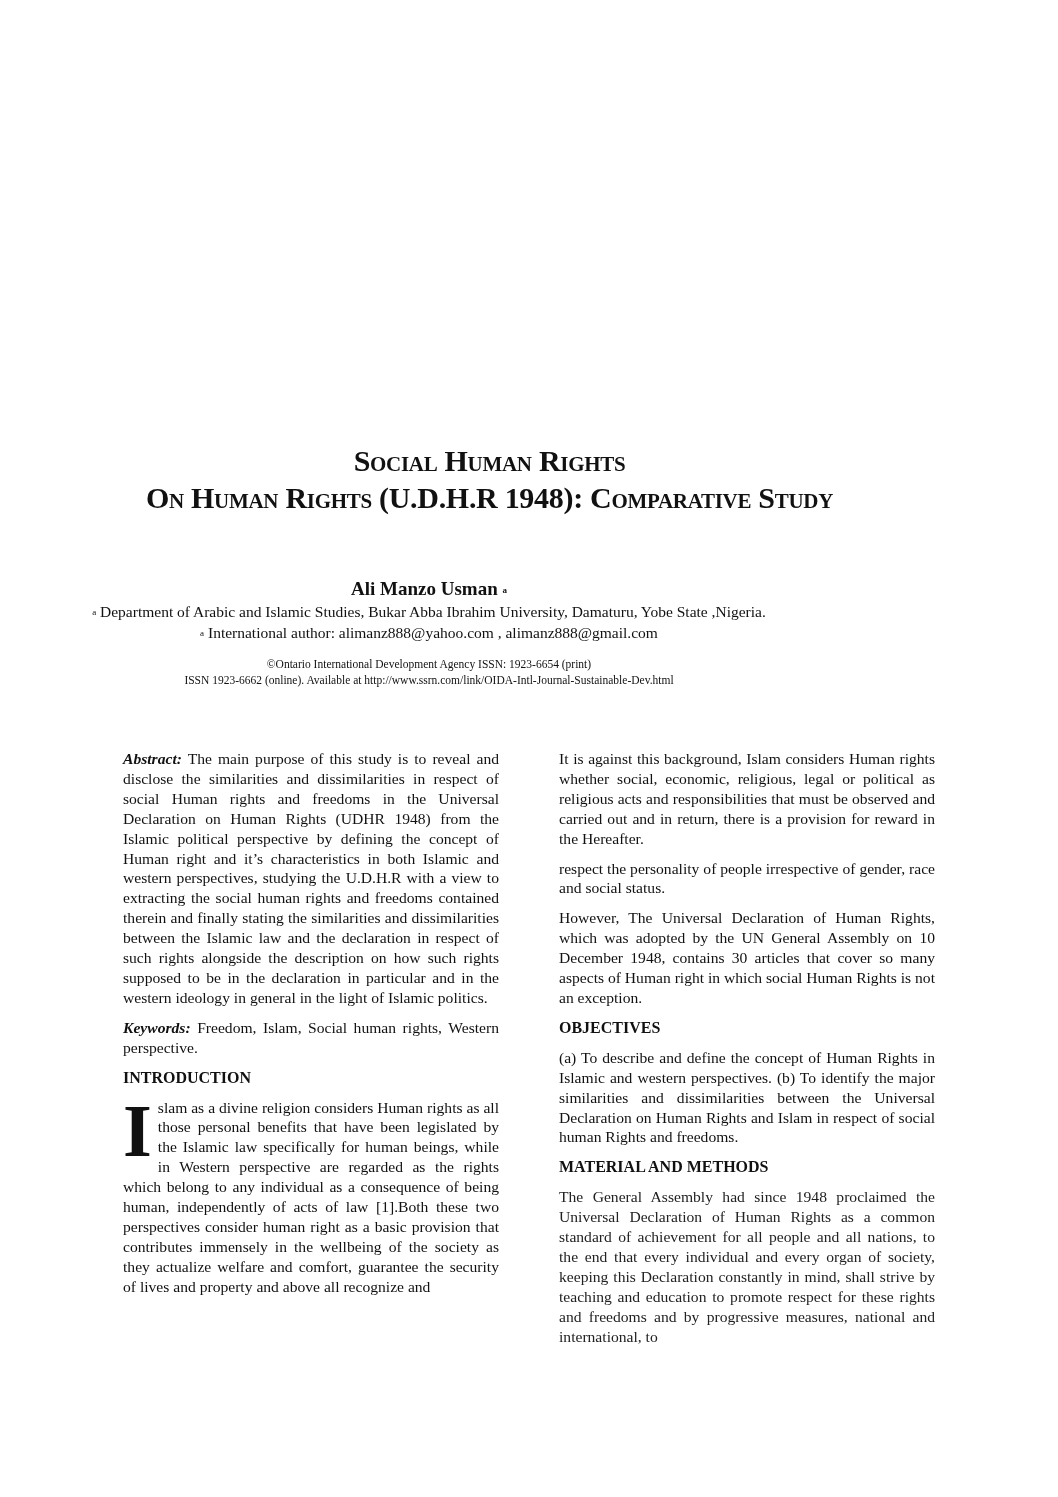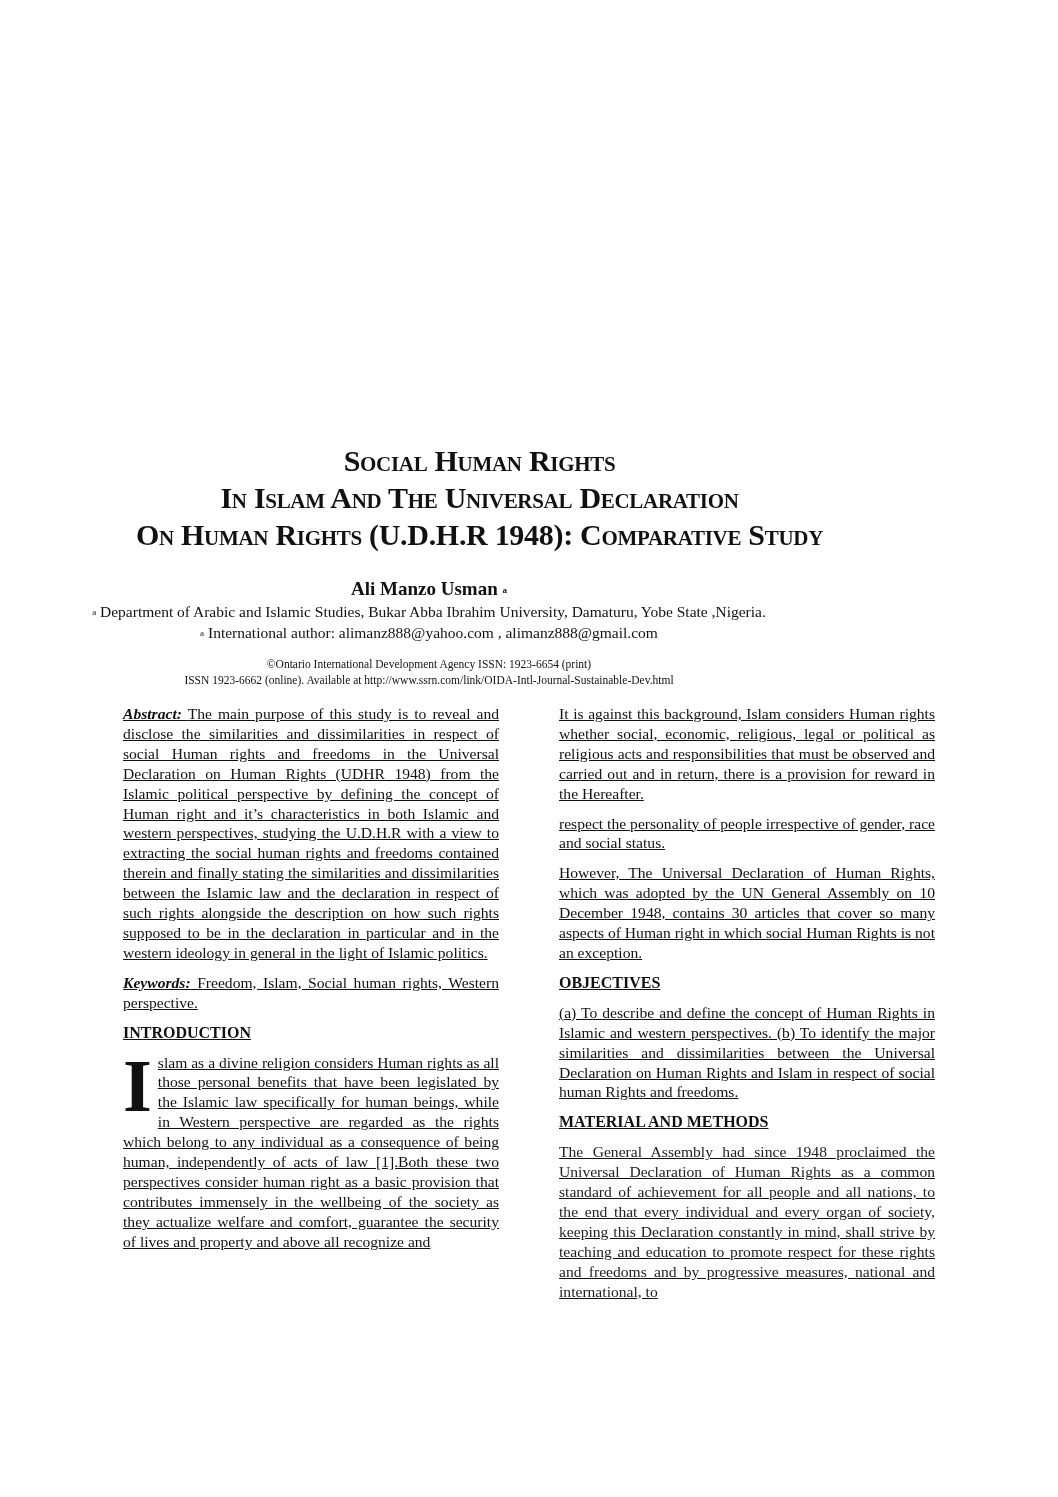--- a/index.html
+++ b/index.html
@@ -1,46 +1,45 @@
 <!DOCTYPE html>
 <html><head>
 <meta charset="utf-8">
 <style>
   html, body { margin: 0; padding: 0; background: #ffffff; }
   body { width: 1058px; height: 1497px; position: relative; overflow: hidden; color: #111; }
 
-  #title-block { position: absolute; left: 0; top: 442px; width: 959px; text-align: center; }
+  #title-block { position: absolute; left: 10px; top: 442px; width: 959px; text-align: center; }
   .title-line { font-family: "Liberation Serif", serif; font-weight: bold; font-variant: small-caps;
     font-size: 30px; line-height: 37px; letter-spacing: -0.3px; color: #111; }
 
   #author-block { position: absolute; left: 0; top: 577px; width: 858px; text-align: center; font-family: "Liberation Serif", serif; }
   .author-name { font-weight: bold; font-size: 19px; line-height: 24px; }
   .author-name sup, .aff sup { font-size: 9px; vertical-align: top; position: relative; top: 1px; }
   .aff { font-size: 15.5px; line-height: 21px; }
   .pub { font-size: 11.5px; line-height: 16px; }
   .pub-first { margin-top: 13px; }
 
-  .col { position: absolute; top: 704px; width: 376px; font-family: "Liberation Serif", serif;
-    font-size: 15.6px; line-height: 19.9px; text-align: justify; color: #111; text-decoration: underline; }
+  .col { position: absolute; top: 749px; width: 376px; font-family: "Liberation Serif", serif;
+    font-size: 15.6px; line-height: 19.9px; text-align: justify; color: #111; }
   #col-left { left: 123px; }
   #col-right { left: 559px; }
   .col p { margin: 0 0 10px 0; }
   .lead { font-weight: bold; font-style: italic; }
   .section-head { font-weight: bold; font-size: 16px; margin: 0 0 10px 0; }
   .section-head.center { text-align: left; margin-top: 3px; }
   .dropcap { float: left; font-family: "Liberation Serif", serif; font-weight: bold;
     font-size: 74px; line-height: 58px; height: 58px; margin: 2px 6px 0 0; padding-top: 2px; }
   .methods { font-family: "Liberation Serif", serif; color: #222; }
 </style>
 </head>
 <body>
 
 <div id="title-block">
   <div class="title-line">Social Human Rights</div>
-  <div class="title-line">In Islam And The Universal Declaration</div>
   <div class="title-line">On Human Rights (U.D.H.R 1948): Comparative Study</div>
 </div>
 
 <div id="author-block">
   <div class="author-name">
     <span>Ali Manzo Usman</span>
     <sup>a</sup>
   </div>
   <div class="aff">
     <sup>a</sup>

